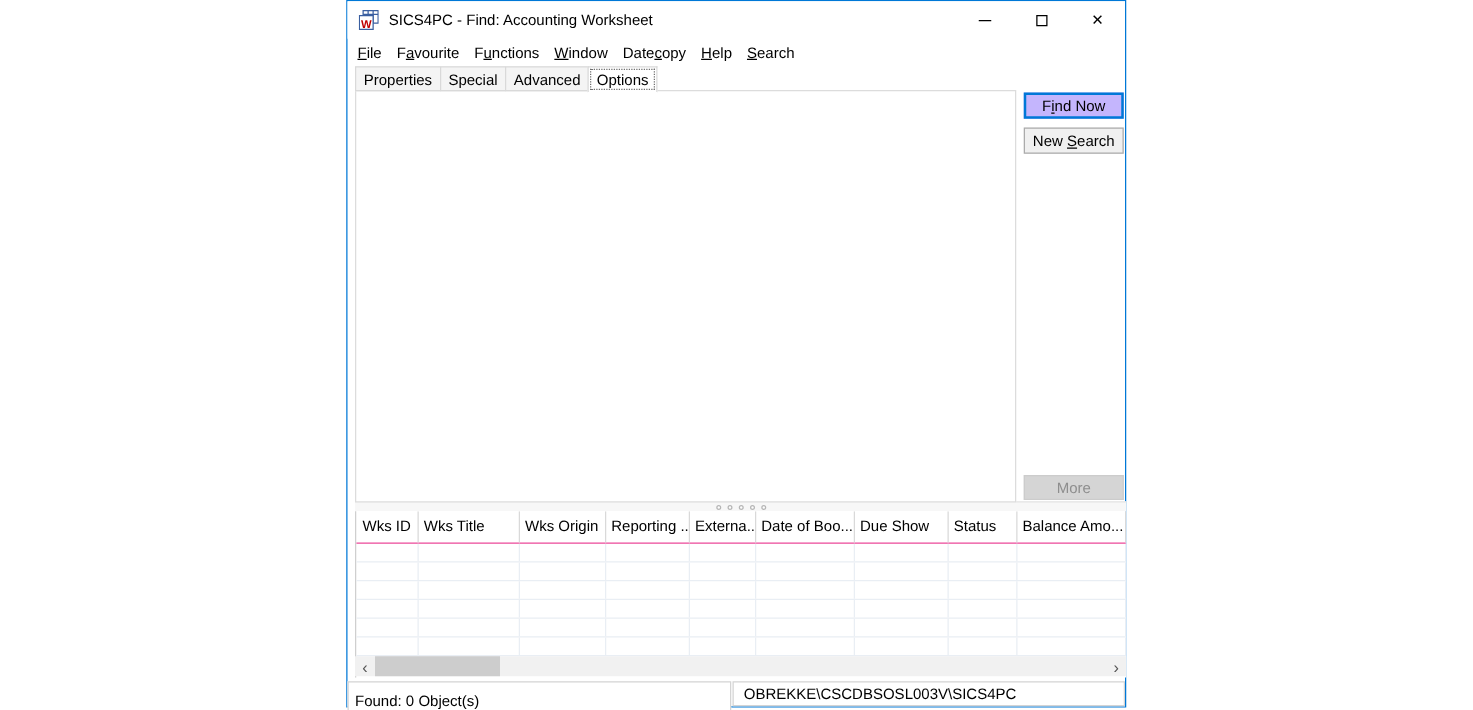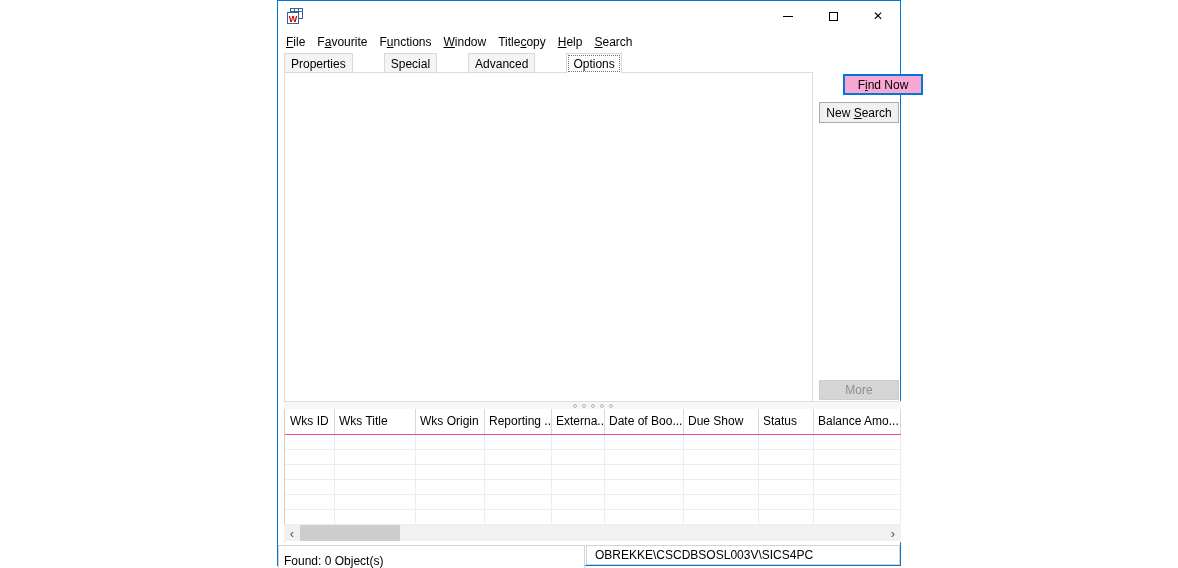--- a/index.html
+++ b/index.html
@@ -22,21 +22,21 @@
   .max-glyph { width:9px; height:9px; border:1px solid #000; }
   .close-glyph { font-size:12px; line-height:1; }
 
   
   .menubar { position:absolute; left:0; top:30px; width:100%; height:21px;
     display:flex; align-items:center; padding-left:2px; }
   .menu-item { padding:3px 6px; white-space:nowrap; }
   .mn { text-decoration:underline; }
 
   
-  .tabstrip { position:absolute; left:6px; top:51px; height:21px; display:flex; align-items:flex-end; z-index:3;gap:32px; }
+  .tabstrip { position:absolute; left:6px; top:51px; height:21px; display:flex; align-items:flex-end; z-index:3; }
   .tab { padding:3px 6px 3px 6px; border:1px solid #d9d9d9; background:#f4f4f4;
     margin-right:-1px; white-space:nowrap; height:20px; }
   .tab.active { background:#fff; height:21px; margin-bottom:-1px; border-bottom:1px solid #fff;
     outline:1px dotted #707070; outline-offset:-3px; z-index:4; position:relative; }
 
   
   .pane { position:absolute; left:6px; top:71px; width:529px; height:330px;
     border:1px solid #dcdcdc; background:#fff; z-index:1; }
   .groupbox { position:absolute; left:12px; top:84px; width:516px; height:306px;
     border:1px solid #d5d5d5; z-index:2; }
@@ -46,21 +46,21 @@
   .radio-mark { width:13px; height:13px; border:1px solid #4a4a4a; border-radius:50%;
     background:#fff; flex:0 0 13px; position:relative; }
   .radio-mark.checked::after { content:""; position:absolute; left:3px; top:3px;
     width:5px; height:5px; border-radius:50%; background:#1a1a1a; }
   .check-mark { width:13px; height:13px; border:1px solid #4a4a4a; background:#fff; flex:0 0 13px; }
   .opt-label { margin-left:4px; white-space:nowrap; }
 
   
   .btn { position:absolute; left:541px; width:80px; height:21px; display:flex;
     align-items:center; justify-content:center; white-space:nowrap; cursor:default; }
-  .btn-findnow { top:73px; border:2px solid #0078d7; background:#f9a8d4;margin-left:24px; }
+  .btn-findnow { top:73px; border:2px solid #0078d7; background:#c4b5fd; }
   .btn-newsearch { top:101px; border:1px solid #ababab; background:#f0f0f0; }
   .btn-more { top:379px; height:20px; background:#d5d5d5; border:1px solid #cccccc; color:#8e8e8e; }
 
   
   .splitter { position:absolute; left:6px; top:400px; width:617px; height:8px;
     background:#f7f7f7; border-top:1px solid #e4e4e4; display:flex;
     align-items:center; justify-content:center; gap:5px; }
   .splitter .dot { width:4px; height:4px; border:1px solid #b5b5b5; border-radius:50%; background:#fdfdfd; }
 
   
@@ -93,39 +93,40 @@
 
   <div class="titlebar">
     <svg class="app-icon" viewBox="0 0 16 16">
       <rect x="3.5" y="0.5" width="12" height="10" fill="#ffffff" stroke="#3a5fa0"></rect>
       <line x1="3.5" y1="3.5" x2="15.5" y2="3.5" stroke="#3a5fa0" stroke-width="1"></line>
       <line x1="7.5" y1="0.5" x2="7.5" y2="10.5" stroke="#3a5fa0" stroke-width="1"></line>
       <line x1="11.5" y1="0.5" x2="11.5" y2="10.5" stroke="#3a5fa0" stroke-width="1"></line>
       <rect x="0.5" y="4.5" width="11" height="11" fill="#ffffff" stroke="#3a5fa0"></rect>
       <text x="6" y="14" font-size="9" font-weight="bold" fill="#c00000" text-anchor="middle" font-family="Liberation Sans, sans-serif">W</text>
     </svg>
+    <span class="title-text">SICS4PC - Find: Accounting Worksheet</span>
     <div class="caption-btns">
       <div class="cap">
           <div class="min-glyph"></div>
         </div>
       <div class="cap">
           <div class="max-glyph"></div>
         </div>
       <div class="cap">
           <span class="close-glyph">✕</span>
         </div>
     </div>
   </div>
 
   <div class="menubar">
     <div class="menu-item"><span></span><span class="mn">F</span><span>ile</span></div>
     <div class="menu-item"><span>F</span><span class="mn">a</span><span>vourite</span></div>
     <div class="menu-item"><span>F</span><span class="mn">u</span><span>nctions</span></div>
     <div class="menu-item"><span></span><span class="mn">W</span><span>indow</span></div>
-    <div class="menu-item"><span>Title</span><span class="mn">c</span><span>opy</span></div>
+    <div class="menu-item"><span>Date</span><span class="mn">c</span><span>opy</span></div>
     <div class="menu-item"><span></span><span class="mn">H</span><span>elp</span></div>
     <div class="menu-item"><span></span><span class="mn">S</span><span>earch</span></div>
   </div>
 
   <div class="tabstrip">
     <div class="tab">Properties</div>
     <div class="tab">Special</div>
     <div class="tab">Advanced</div>
     <div class="tab active">Options</div>
   </div>

